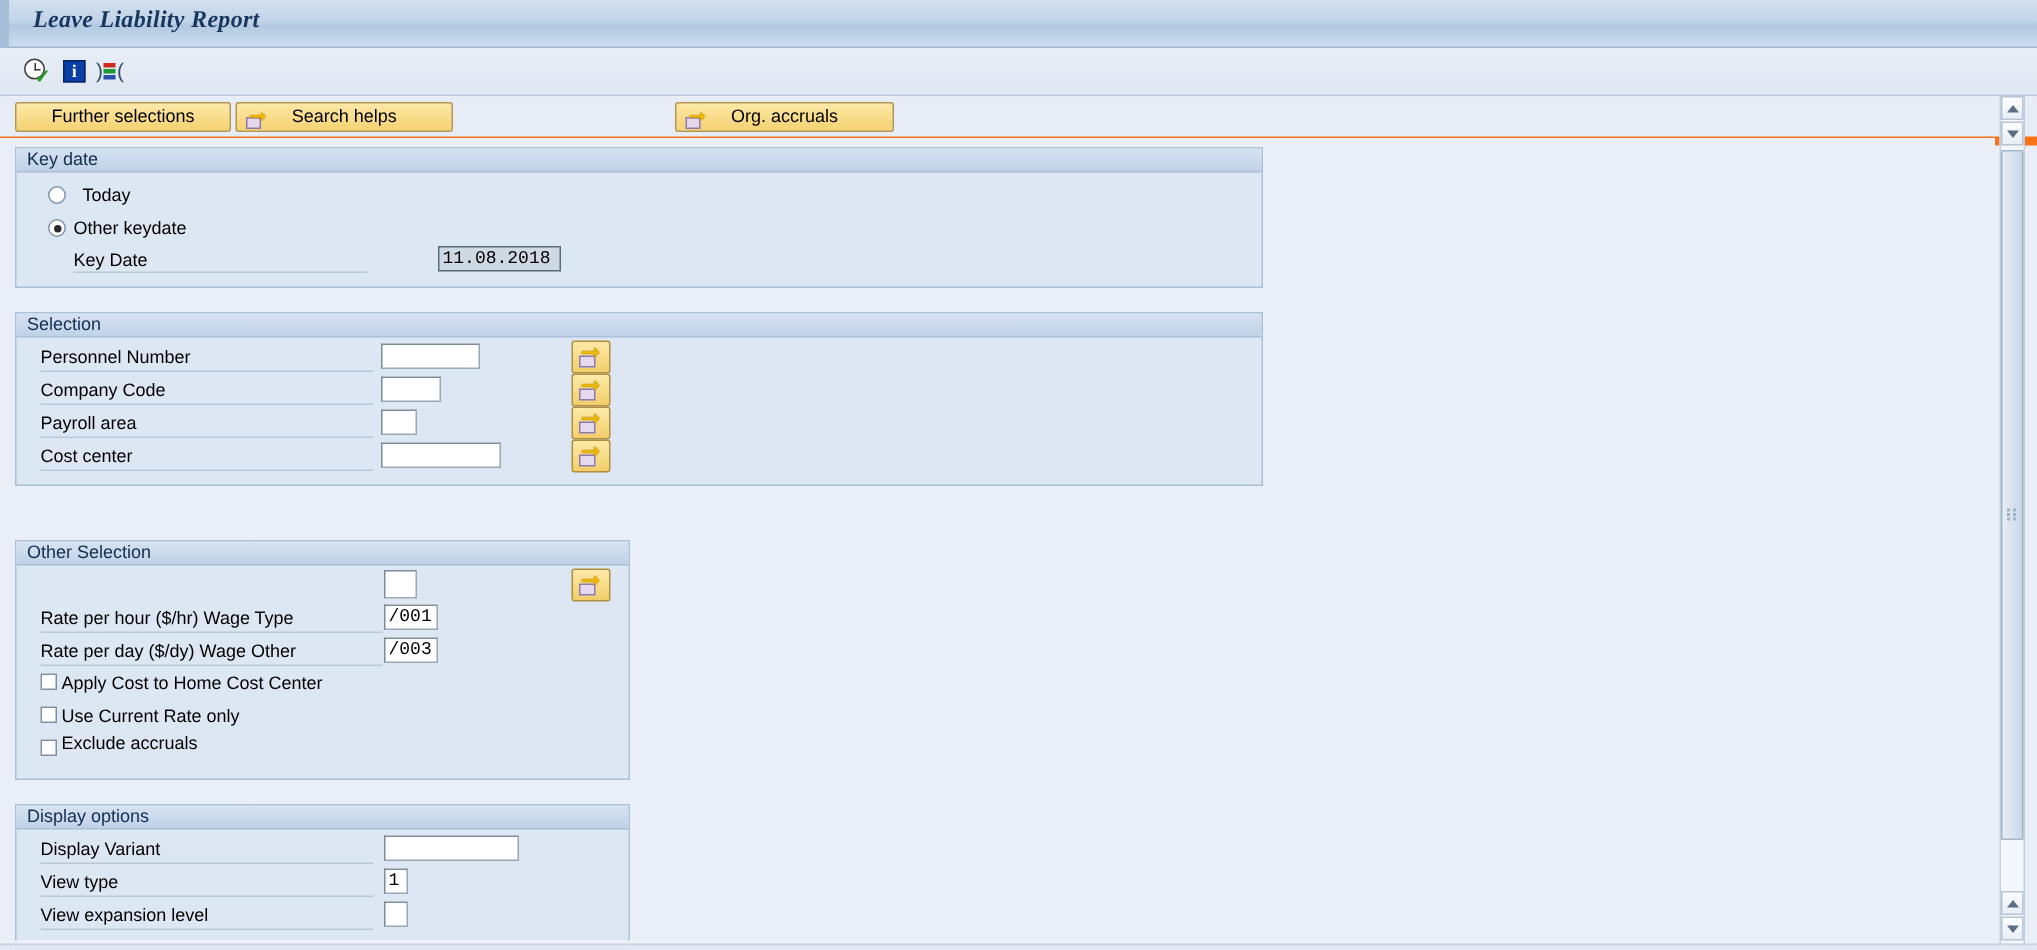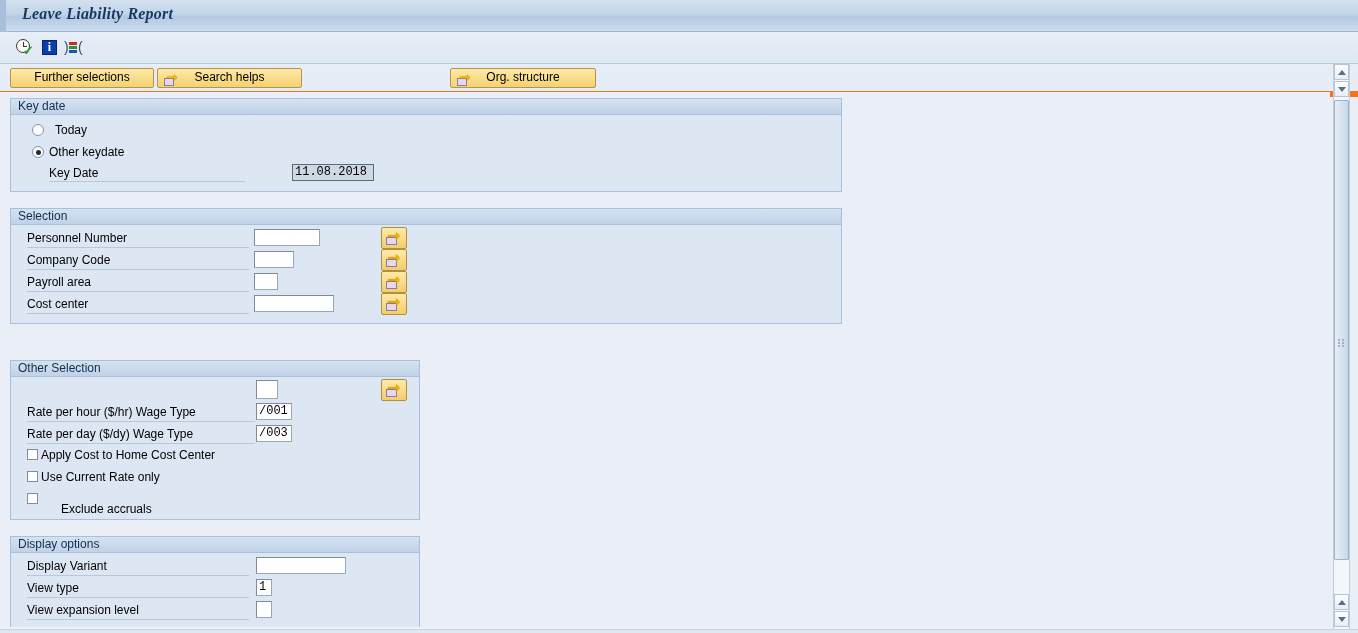--- a/index.html
+++ b/index.html
@@ -248,21 +248,21 @@
         <span class="pg"></span>
           <span class="arw">➞</span>
       </span>
       <span class="lbl">Search helps</span>
     </div>
     <div class="sapbtn btn-org">
       <span class="btn-ico">
         <span class="pg"></span>
           <span class="arw">➞</span>
       </span>
-      <span class="lbl">Org. structure</span>
+      <span class="lbl">Org. accruals</span>
     </div>
   </div>
 
   <div class="content">
 
     <div class="panel p-keydate">
       <div class="panel-head">Key date</div>
       <div class="panel-body">
 
         <div class="radio" style="left:21px;top:9px;"></div>
@@ -318,31 +318,31 @@
 
         <div class="inp" style="left:245px;top:3px;width:22px;height:19px;"></div>
         <div class="arrowbtn" style="left:370px;top:2px;">
           <span class="pg"></span>
             <span class="arw">➞</span>
         </div>
 
         <div class="lbl lbl-u" style="left:16px;top:27px;width:228px;height:17px;">Rate per hour ($/hr) Wage Type</div>
         <div class="inp" style="left:245px;top:26px;width:36px;">/001</div>
 
-        <div class="lbl lbl-u" style="left:16px;top:49px;width:228px;height:17px;">Rate per day ($/dy)  Wage Type</div>
+        <div class="lbl lbl-u" style="left:16px;top:49px;width:228px;height:17px;">Rate per day ($/dy)  Wage Other</div>
         <div class="inp" style="left:245px;top:48px;width:36px;">/003</div>
 
         <div class="cbox" style="left:16px;top:72px;"></div>
         <div class="lbl" style="left:30px;top:70px;">Apply Cost to Home Cost Center</div>
 
         <div class="cbox" style="left:16px;top:94px;"></div>
         <div class="lbl" style="left:30px;top:92px;">Use Current Rate only</div>
 
         <div class="cbox" style="left:16px;top:116px;"></div>
-        <div class="lbl" style="left:30px;top:124px;margin-left:20px;">Exclude accruals</div>
+        <div class="lbl" style="left:30px;top:110px;">Exclude accruals</div>
       </div>
     </div>
 
     <div class="panel p-display">
       <div class="panel-head">Display options</div>
       <div class="panel-body">
 
         <div class="lbl lbl-u" style="left:16px;top:5px;width:222px;height:17px;">Display Variant</div>
         <div class="inp" style="left:245px;top:4px;width:90px;"></div>
 

